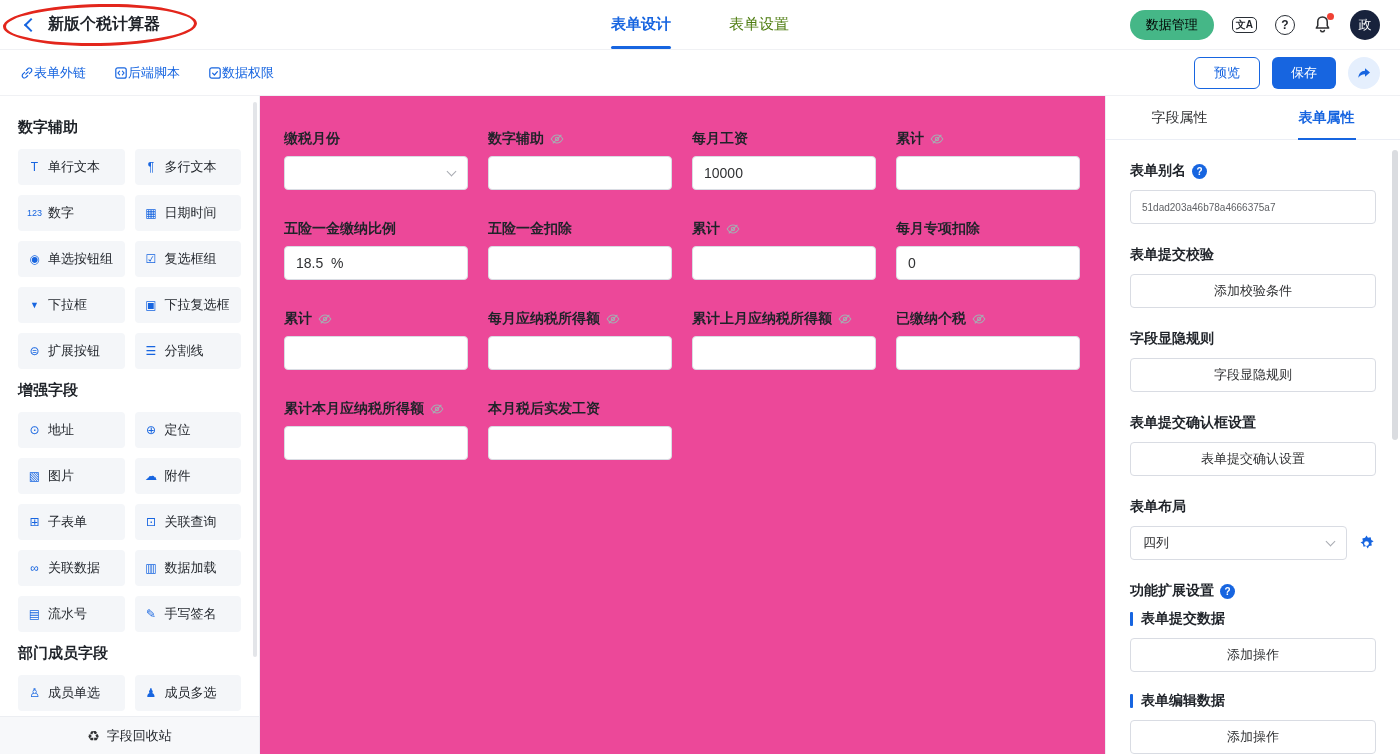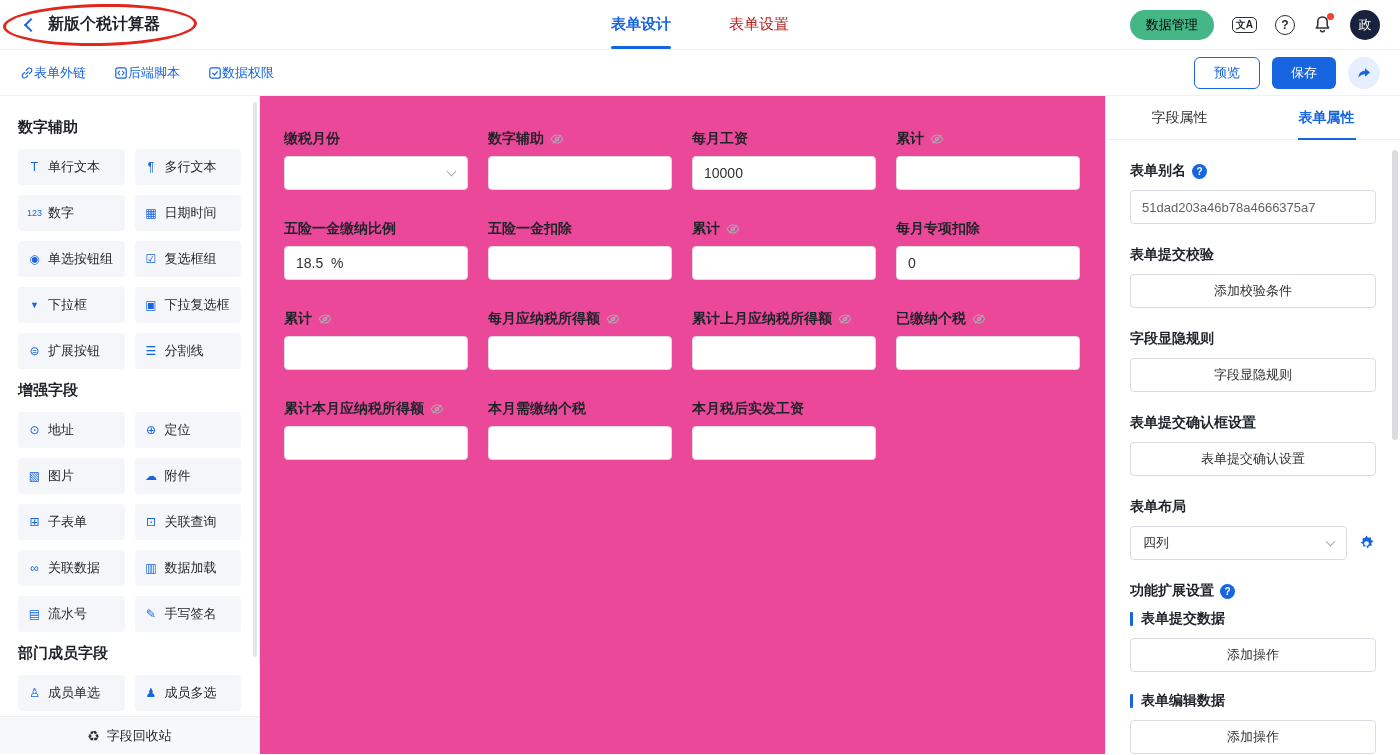--- a/index.html
+++ b/index.html
@@ -8,21 +8,21 @@
     width:1400px; height:755px; overflow:hidden;
     font-family:"Liberation Sans","DejaVu Sans",sans-serif;
     color:#1f2329; background:#fff;
   }
   
   .topbar { position:relative; height:50px; display:flex; align-items:center; padding:0 20px; border-bottom:1px solid #f0f1f4; }
   .back-chev { width:10px; height:10px; border-left:2px solid #1765E0; border-bottom:2px solid #1765E0; transform:rotate(45deg); margin:0 12px 0 6px; cursor:pointer; }
   .doc-title { font-size:16px; font-weight:600; }
   .red-ellipse { position:absolute; left:3px; top:4px; width:194px; height:42px; border:3px solid #E3261C; border-radius:50%; pointer-events:none; z-index:20; transform:rotate(-1deg); }
   .top-tabs { position:absolute; left:50%; transform:translateX(-50%); height:100%; display:flex; gap:58px; align-items:stretch; }
-  .top-tab { font-size:15px; display:flex; align-items:center; position:relative; cursor:pointer; color:#b91c1c; }
+  .top-tab { font-size:15px; display:flex; align-items:center; position:relative; cursor:pointer; color:#4d7c0f; }
   .top-tab.active { color:#1765E0; font-weight:700; }
   .top-tab.active::after { content:""; position:absolute; left:0; right:0; bottom:0; height:3px; background:#1765E0; border-radius:2px; }
   .topbar-right { margin-left:auto; display:flex; align-items:center; gap:18px; }
   .green-btn { background:#45B787; color:#000000; border:none; border-radius:16px; height:30px; padding:0 16px; font-size:13px; cursor:pointer; }
   .translate-box { border:1.6px solid #2a2f36; border-radius:5px; font-size:10px; font-weight:700; padding:2px 3px; line-height:1; cursor:pointer; }
   .circle-help { width:20px; height:20px; border:1.6px solid #2a2f36; border-radius:50%; display:flex; align-items:center; justify-content:center; font-size:12px; font-weight:700; cursor:pointer; }
   .bell-wrap { position:relative; display:flex; cursor:pointer; }
   .bell-dot { position:absolute; top:-2px; right:-2px; width:7px; height:7px; background:#F04134; border-radius:50%; }
   .avatar { width:30px; height:30px; border-radius:50%; background:#18223C; color:#fff; display:flex; align-items:center; justify-content:center; font-size:13px; cursor:pointer; }
   
@@ -53,21 +53,21 @@
   .eye { flex:none; }
   
   .panel { width:295px; min-width:295px; border-left:1px solid #eceef2; position:relative; overflow:hidden; }
   .p-tabs { height:44px; display:flex; border-bottom:1px solid #ebeef5; }
   .p-tab { flex:1; display:flex; align-items:center; justify-content:center; font-size:14px; position:relative; cursor:pointer; color:#303133; }
   .p-tab.active { color:#1765E0; font-weight:700; }
   .p-tab.active::after { content:""; position:absolute; bottom:-1px; left:50%; transform:translateX(-50%); width:58px; height:2px; background:#1765E0; }
   .p-body { padding:22px 24px 7px; }
   .p-label { display:flex; align-items:center; gap:6px; font-size:14px; font-weight:700; height:18px; margin-bottom:10px; }
   .help-dot { width:15px; height:15px; border-radius:50%; background:#1765E0; color:#fff; font-size:10px; font-weight:700; display:flex; align-items:center; justify-content:center; flex:none; cursor:pointer; }
-  .p-input { width:100%; height:34px; border:1px solid #D9DCE3; border-radius:4px; padding:0 11px; font-size:13px; color:#606266; margin-bottom:22px; outline:none; }
+  .p-input { width:100%; height:34px; border:1px solid #D9DCE3; border-radius:4px; padding:0 11px; font-size:10px; color:#606266; margin-bottom:22px; outline:none; }
   .p-btn { display:block; width:100%; height:34px; background:#fff; border:1px solid #D9DCE3; border-radius:4px; font-size:13px; color:#303133; cursor:pointer; margin-bottom:22px; }
   .p-row { display:flex; align-items:center; gap:10px; margin-bottom:22px; }
   .p-select { flex:1; height:34px; border:1px solid #D9DCE3; border-radius:4px; display:flex; align-items:center; justify-content:space-between; padding:0 12px; font-size:13px; color:#303133; cursor:pointer; }
   .gear-btn { background:none; border:none; cursor:pointer; display:flex; padding:0; }
   .sub-title { display:flex; align-items:center; gap:8px; font-size:14px; font-weight:700; height:18px; margin-bottom:10px; }
   .bar { width:3px; height:14px; background:#1765E0; border-radius:1px; flex:none; }
   .sub-btn { margin-bottom:20px; }
   .panel-scroll { position:absolute; top:54px; right:2px; width:6px; height:290px; background:#DADCE0; border-radius:3px; cursor:pointer; }
 </style>
 </head>
@@ -363,26 +363,20 @@
       <div>
         <div class="f-label">
             <span>累计本月应纳税所得额</span>
             <svg class="eye" width="14" height="14" viewBox="0 0 14 14">
               <use href="#eyeoff"></use>
             </svg>
           </div>
         <input class="f-input" value="" style="">
       </div>
 
-      <div>
-        <div class="f-label">
-            <span>本月需缴纳个税</span>
-          </div>
-        <input class="f-input" value="" style="">
-      </div>
 
       <div>
         <div class="f-label">
             <span>本月税后实发工资</span>
           </div>
         <input class="f-input" value="" style="">
       </div>
 
     </div>
   </section>

